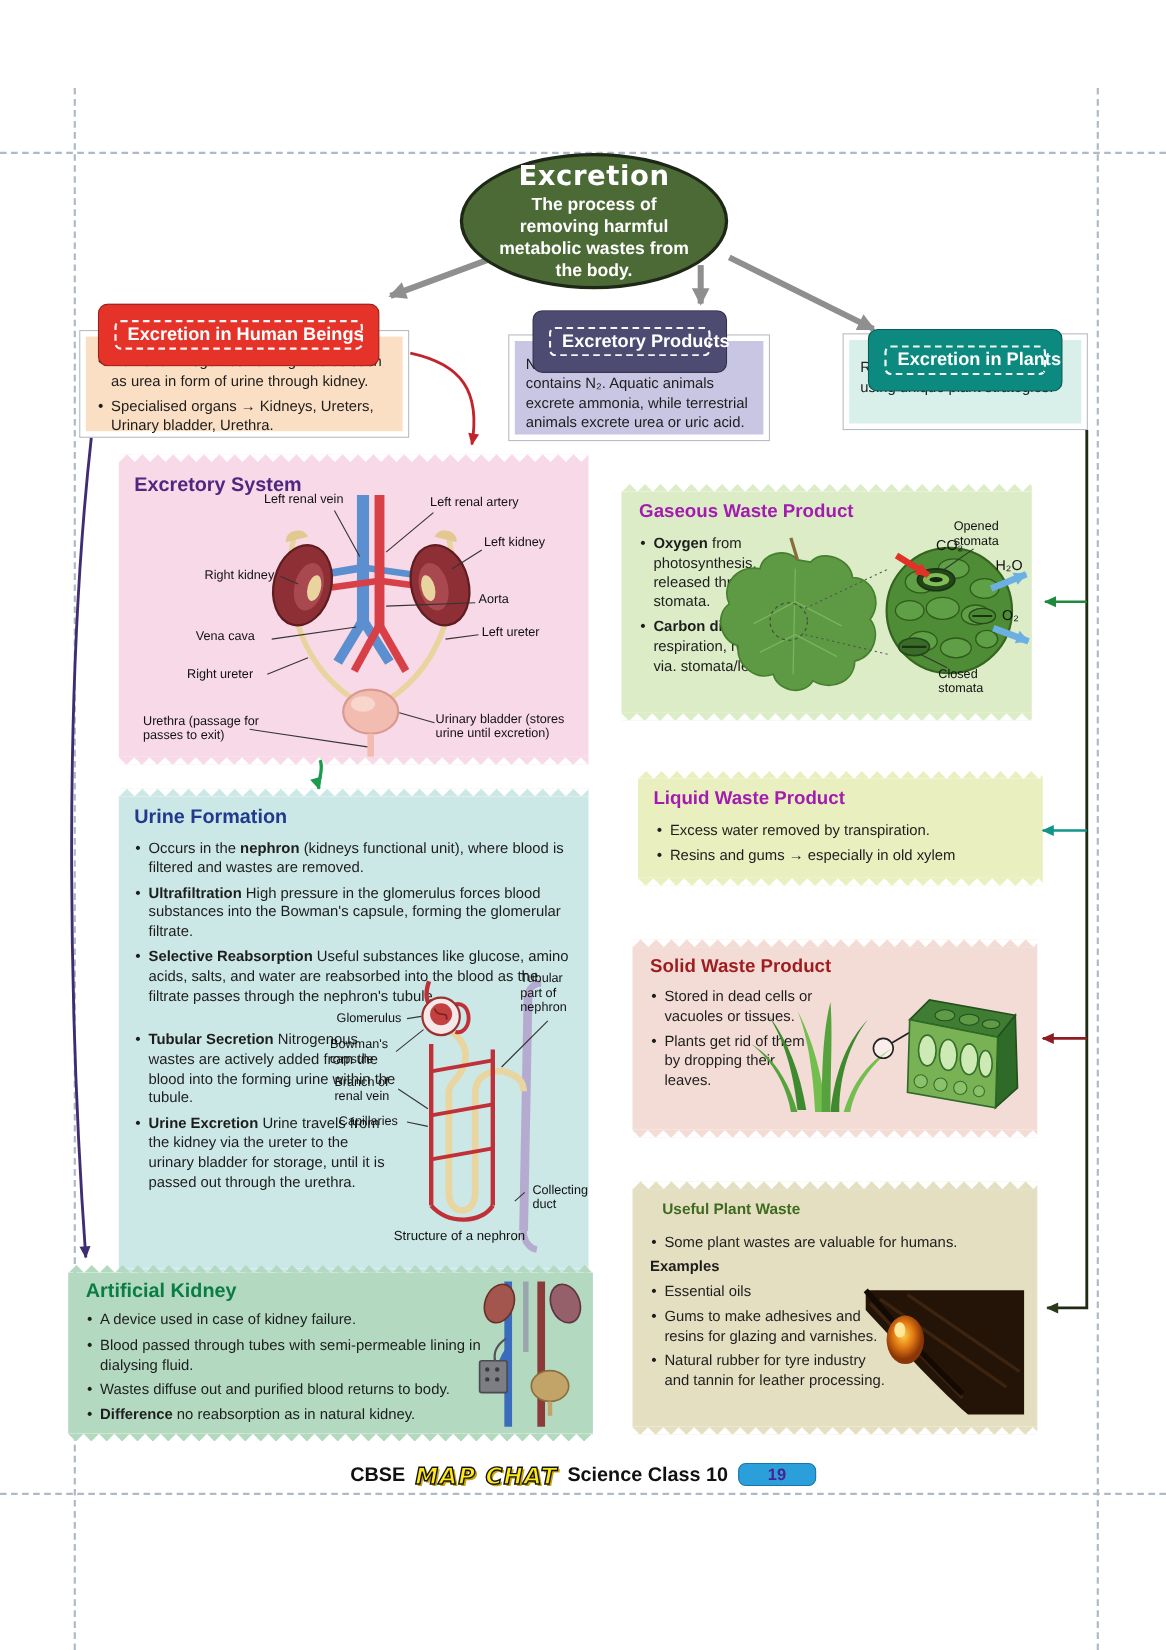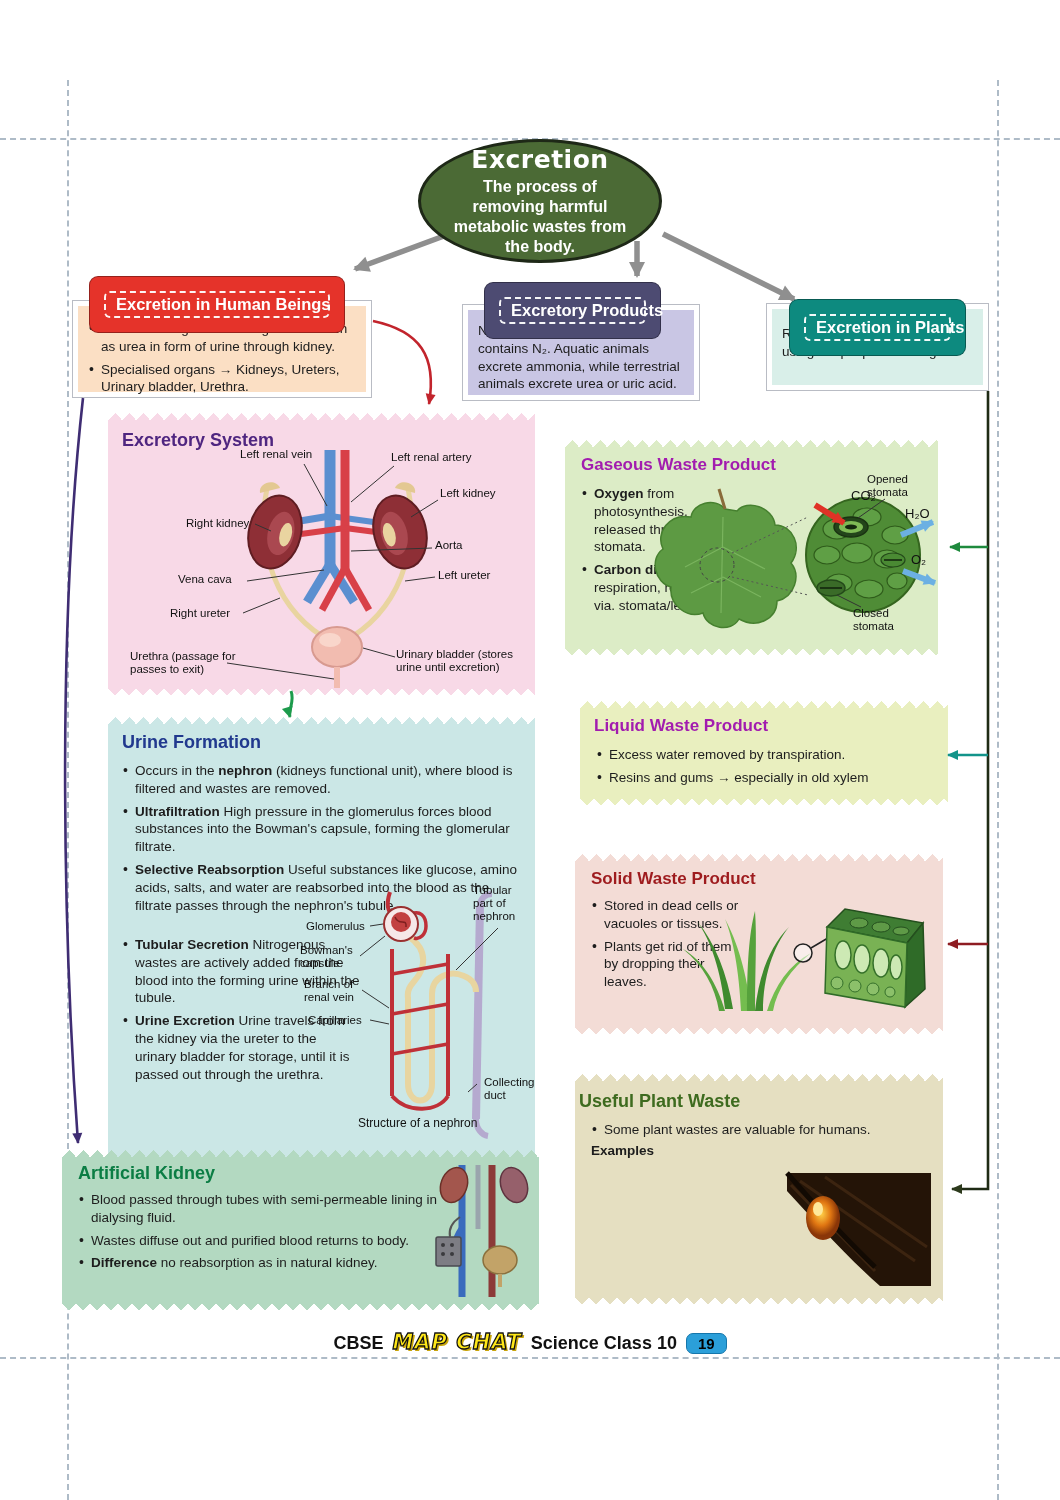--- a/index.html
+++ b/index.html
@@ -35,26 +35,26 @@
   ul.bl{margin:0;padding:0;list-style:none;font-size:13.5px;line-height:1.32;}
   ul.bl li{position:relative;padding-left:13px;margin-bottom:5px;}
   ul.bl li::before{content:"\2022";position:absolute;left:1px;top:-1px;font-size:14px;}
   .b{font-weight:700;}
   .abs{position:absolute;}
   .lbl{position:absolute;font-size:11.5px;line-height:1.15;color:#111;z-index:4;}
   .fill-svg{position:absolute;left:0;top:0;width:100%;height:100%;z-index:3;}
   .connectors{position:absolute;left:0;top:0;z-index:5;pointer-events:none;}
   
   .footer{position:absolute;left:0;top:1330px;width:1060px;display:flex;justify-content:center;
-          align-items:flex-end;gap:9px;z-index:6;}
+          align-items:flex-start;gap:9px;z-index:6;}
   .footer .plain{font-size:18px;font-weight:800;color:#111;}
   .logo-mapchat{font-size:21px;font-weight:800;font-style:italic;letter-spacing:1px;color:#ffe818;
         -webkit-text-stroke:1.3px #111;text-shadow:2px 2px 0 #c9a50c;font-family:"DejaVu Sans",sans-serif;}
-  .page-badge{background:#2b9fd9;border:1px solid #1576ab;color:#000000;font-weight:700;font-size:15px;
-        border-radius:7px;padding:1px 11px;}
+  .page-badge{background:#2b9fd9;border:1px solid #1576ab;color:#4c1d95;font-weight:700;font-size:15px;
+        border-radius:7px;padding:1px 26px;}
   .caption{position:absolute;font-size:12px;color:#111;z-index:4;}
 </style>
 </head>
 <body>
 
 <div id="canvas">
 
   <div class="cut-h" style="top:138px;"></div>
   <div class="cut-h" style="top:1357px;"></div>
   <div class="cut-v" style="left:67px;"></div>
@@ -320,44 +320,50 @@
       </g>
       <g fill="#5f9a47" stroke="#244f1e" stroke-width="1">
         <ellipse cx="284" cy="62" rx="9" ry="5"></ellipse>
           <ellipse cx="306" cy="66" rx="9" ry="5"></ellipse>
         <ellipse cx="326" cy="70" rx="8" ry="4"></ellipse>
       </g>
     </svg>
   </div>
 
   <div class="zz" style="--c:#e5dfc1;left:575px;top:1081px;width:368px;height:216px;">
-    <div class="boxtitle t-olive" style="left:4px;top:10px;font-size:18px;">Useful Plant Waste</div>
+    <div class="boxtitle t-olive" style="left:27px;top:10px;font-size:14px;">Useful Plant Waste</div>
     <ul class="bl abs" style="left:16px;top:40px;width:335px;">
       <li><span>Some plant wastes are valuable for humans.</span></li>
     </ul>
     <div class="abs b" style="left:16px;top:62px;font-size:13.5px;">Examples</div>
+    <ul class="bl abs" style="left:16px;top:84px;width:218px;">
+      <li><span>Essential oils</span></li>
+      <li><span>Gums to make adhesives and resins for glazing and varnishes.</span></li>
+      <li><span>Natural rubber for tyre industry and tannin for leather processing.</span></li>
+    </ul>
     <svg class="fill-svg" viewBox="0 0 368 216">
       <defs>
         <radialGradient id="amber" cx="45%" cy="40%">
           <stop offset="0%" stop-color="#ffd24a"></stop>
             <stop offset="55%" stop-color="#e07612"></stop>
             <stop offset="100%" stop-color="#8a3608"></stop>
         </radialGradient>
       </defs>
       <path d="M212,92 L356,92 L356,205 L305,205 C272,176 238,138 212,110 Z" fill="#241407"></path>
       <path d="M225,100 L340,180 M250,96 L352,166 M216,104 L300,190" stroke="#3c2410" stroke-width="3" fill="none"></path>
       <path d="M212,92 C230,112 258,146 300,186" stroke="#120a03" stroke-width="5" fill="none"></path>
       <ellipse cx="248" cy="137" rx="17" ry="22" fill="url(#amber)"></ellipse>
       <ellipse cx="243" cy="128" rx="5" ry="7" fill="#ffe89a"></ellipse>
     </svg>
   </div>
 
   <div class="zz" style="--c:#b3d9c1;left:62px;top:1157px;width:477px;height:146px;">
     <div class="boxtitle t-teal" style="left:16px;top:6px;">Artificial Kidney</div>
     <ul class="bl abs" style="left:16px;top:34px;width:362px;margin-bottom:3px;">
+      <li><span>A device used in case of kidney failure.</span></li>
       <li><span>Blood passed through tubes with semi-permeable lining in dialysing fluid.</span></li>
       <li><span>Wastes diffuse out and purified blood returns to body.</span></li>
       <li><span class="b">Difference</span><span> no reabsorption as in natural kidney.</span></li>
     </ul>
     <svg class="fill-svg" viewBox="0 0 477 146">
       <path d="M400,8 L400,140" stroke="#3a6bbd" stroke-width="7"></path>
       <path d="M416,8 L416,72" stroke="#9aa5ad" stroke-width="5"></path>
       <path d="M430,8 L430,140" stroke="#8c3a38" stroke-width="7"></path>
       <path d="M400,70 C390,84 390,96 398,106" stroke="#3a6bbd" stroke-width="5" fill="none"></path>
       <g transform="rotate(20 392 28)">

